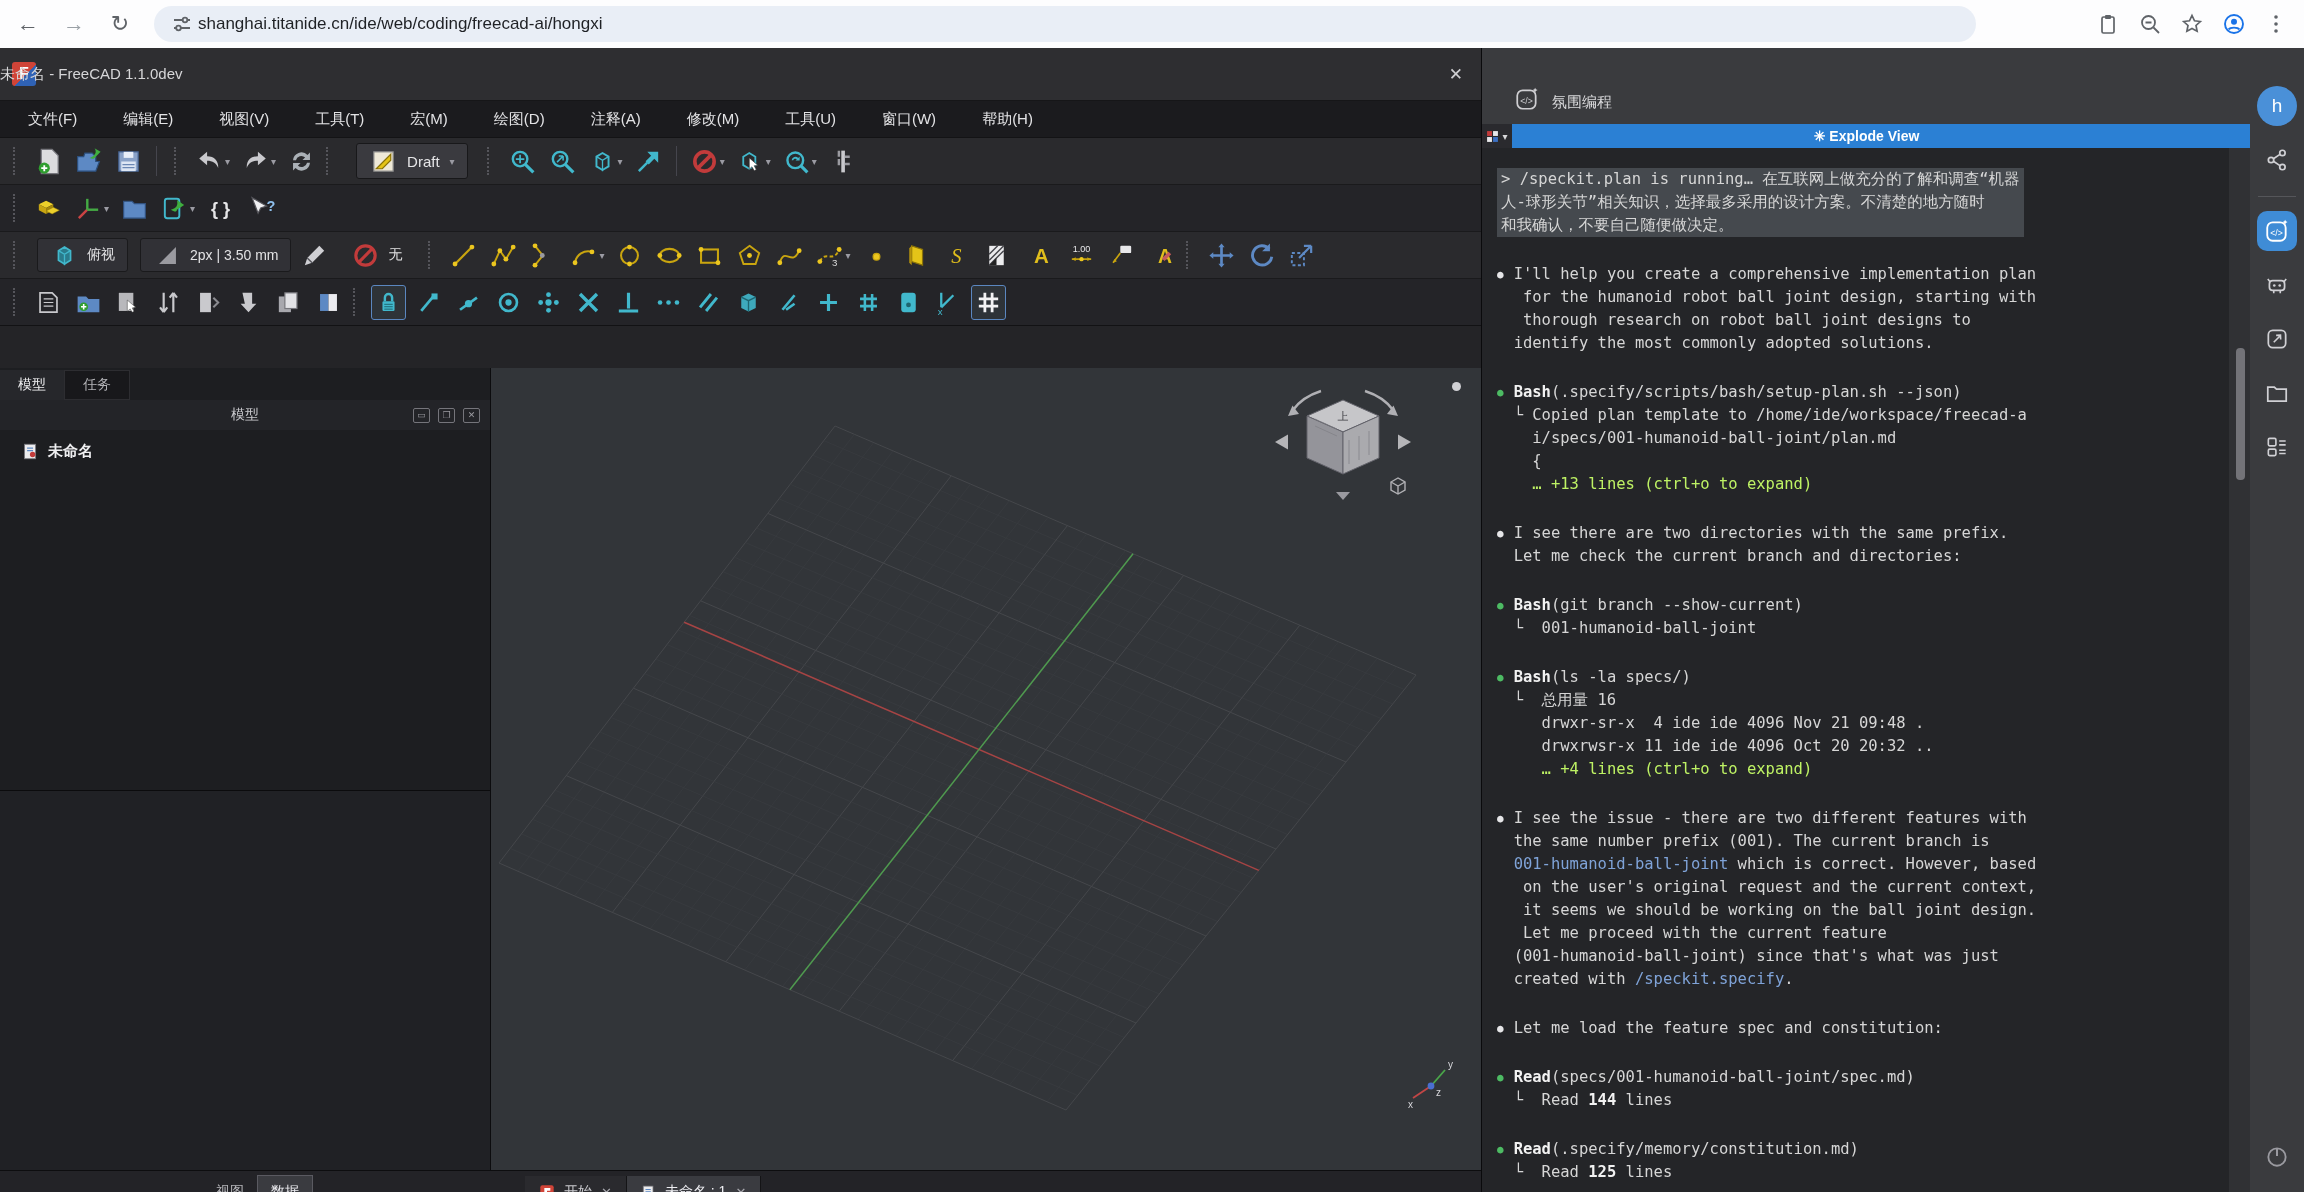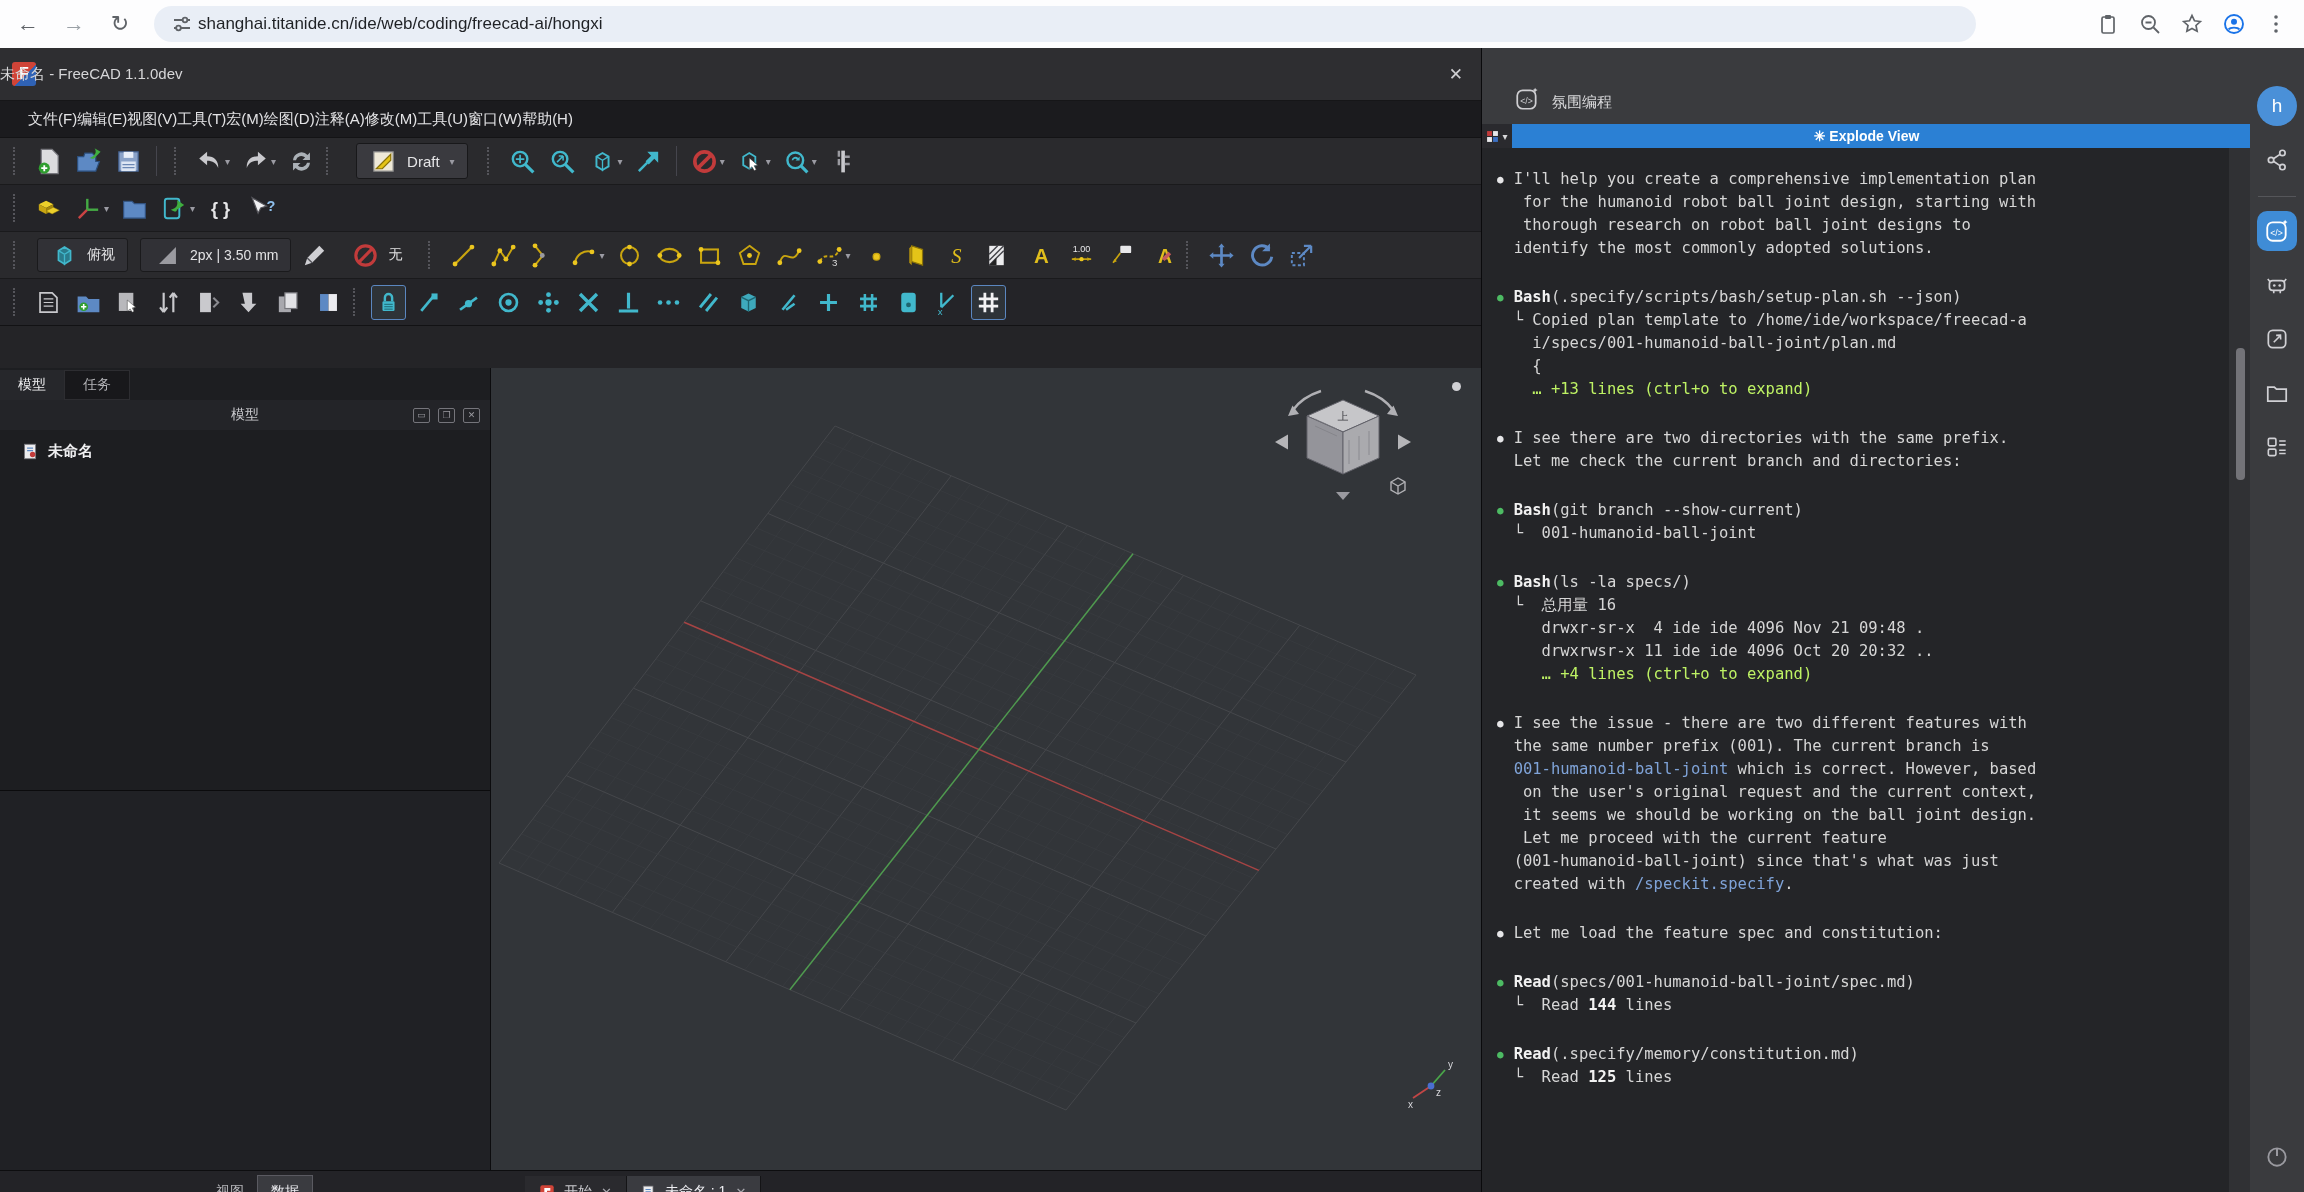--- a/index.html
+++ b/index.html
@@ -16,21 +16,21 @@
   .url{color:#1f2125;font-size:17px;white-space:nowrap;overflow:hidden}
   .chrome-actions{display:flex;align-items:center;gap:18px;margin-left:auto;margin-right:16px}
   .cic{width:24px;height:24px}
   
   .fc{position:absolute;left:0;top:48px;width:1481px;height:1144px;background:#242427;border-right:1px solid #0a0a0c}
   .fc-title{height:52px;background:#2e2e31;position:relative;display:flex;align-items:center;border-bottom:1px solid #161618}
   .fc-logo{width:24px;height:24px;margin-left:12px;border-radius:3px;background:linear-gradient(135deg,#d04438 55%,#2f62b5 55%);
            color:#fff;font-weight:bold;font-size:16px;line-height:24px;text-align:center}
   .fc-title .t{position:absolute;left:0;right:0;text-align:left;color:#d6d6d8;font-size:15px}
   .fc-close{position:absolute;right:18px;color:#cfcfd2;font-size:17px}
-  .fc-menu{height:36px;background:#1b1b1e;display:flex;align-items:center;padding-left:28px;
+  .fc-menu{height:36px;background:#1b1b1e;display:flex;align-items:center;padding-left:28px;gap:46px;
            color:#e3e3e5;font-size:15px;border-bottom:1px solid #131315}
   .fc-tb{height:46px;display:flex;align-items:center;padding-left:6px}
   .r1{background:#2a2a2d}.r2{background:#242428;border-top:1px solid #1a1a1c}
   .r3{background:#2a2a2d;border-top:1px solid #1a1a1c}.r4{background:#242428;border-top:1px solid #1a1a1c;border-bottom:1px solid #121214}
   .grip{width:7px;height:28px;border-left:2px dotted #55555b;margin:0 9px 0 7px}
   .sep{width:1px;height:30px;background:#45454d;margin:0 10px}
   .tbg{display:flex;align-items:center;gap:5px}
   .tbtn{display:flex;align-items:center;background:none;border:1px solid transparent;padding:2px;border-radius:3px}
   .tbtn.act{border:1px solid #5b87c0;background:#2e3338}
   .ic{width:29px;height:29px;display:block}
@@ -819,20 +819,27 @@
             <rect x="2" y="2" width="9" height="9" fill="#c23b3b"></rect>
             <rect x="13" y="2" width="9" height="9" fill="#e8e8ea"></rect>
             <rect x="2" y="13" width="9" height="9" fill="#e8e8ea"></rect>
             <rect x="13" y="13" width="9" height="9" fill="#3b6fc2"></rect>
           </svg>
         <span class="car" style="color:#d8d8da">▾</span>
       </span>
       <span class="lbl"><span>✳</span> <span>Explode View</span></span>
     </div>
     <div class="terminal" id="terminal">
+        <div class="msg user">
+          <div class="body">
+            <div class="ln"><span class="s-p">&gt; /speckit.plan is running… 在互联网上做充分的了解和调查“机器</span></div>
+            <div class="ln"><span class="s-p">人-球形关节”相关知识，选择最多采用的设计方案。不清楚的地方随时</span></div>
+            <div class="ln"><span class="s-p">和我确认，不要自己随便做决定。</span></div>
+          </div>
+        </div>
         <div class="msg text">
           <span class="bullet">●</span>
           <div class="body">
             <div class="ln"><span class="s-p">I'll help you create a comprehensive implementation plan</span></div>
             <div class="ln"><span class="s-p"> for the humanoid robot ball joint design, starting with</span></div>
             <div class="ln"><span class="s-p"> thorough research on robot ball joint designs to</span></div>
             <div class="ln"><span class="s-p">identify the most commonly adopted solutions.</span></div>
           </div>
         </div>
         <div class="msg tool">

